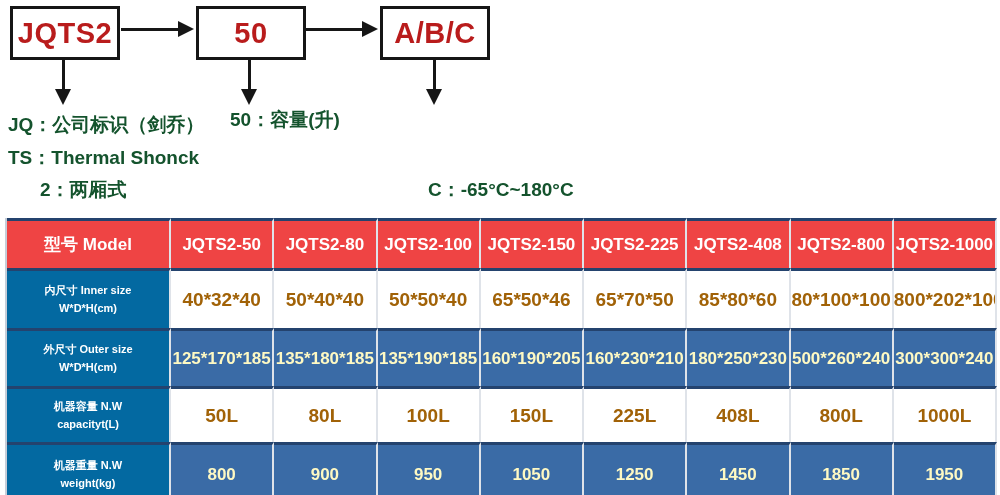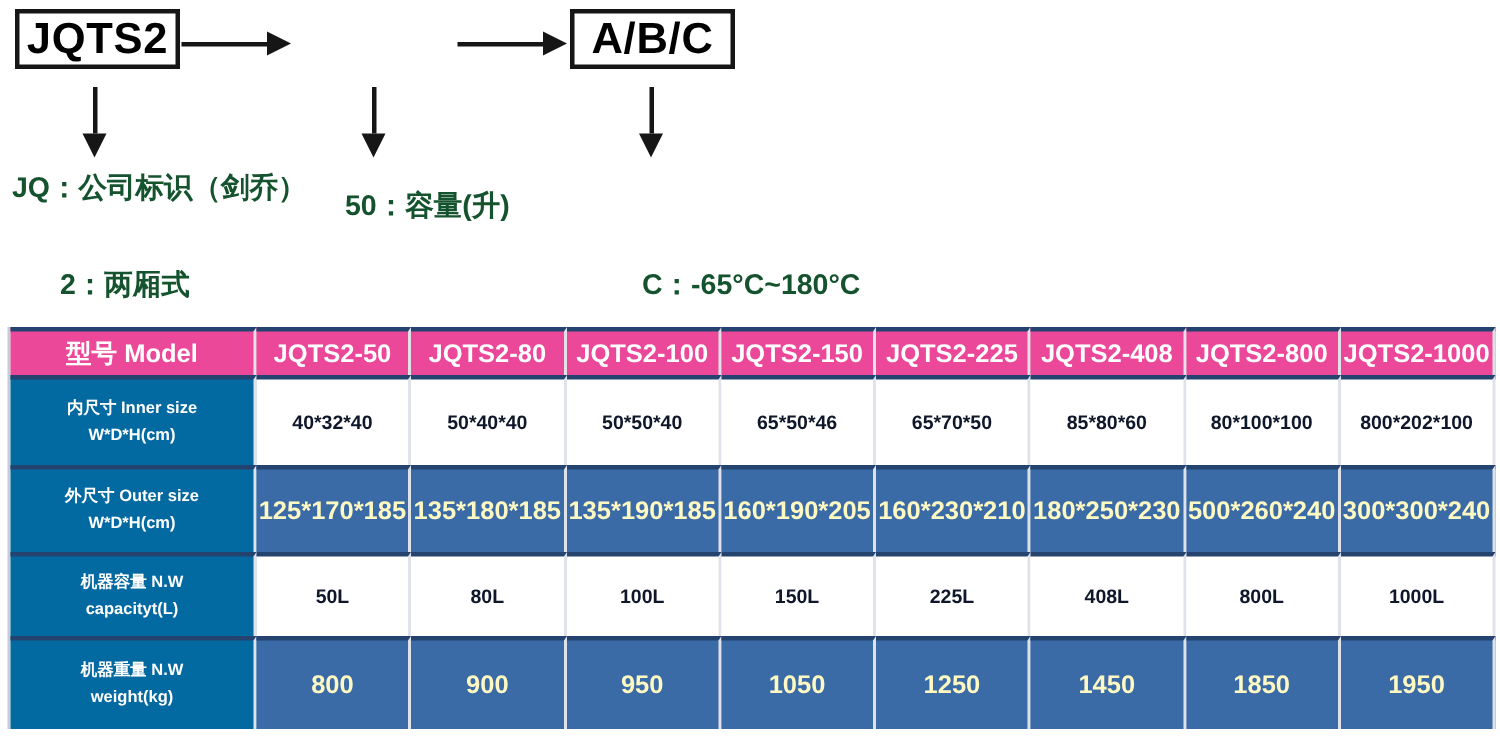--- a/index.html
+++ b/index.html
@@ -1,23 +1,23 @@
 <!DOCTYPE html>
 <html><head>
 <meta charset="utf-8">
 <style>
   * { margin:0; padding:0; box-sizing:border-box; }
   body { background:#ffffff; font-family:"Liberation Sans","DejaVu Sans",sans-serif; }
   .page { position:relative; width:1000px; height:495px; overflow:hidden; background:#ffffff; }
 
   
   .diagram { position:relative; width:1000px; height:218px; background:#ffffff; }
-  .dbox { position:absolute; top:6px; width:110px; height:40px; border:3px solid #161616;
+  .dbox { position:absolute; top:6px; width:110px; height:54px; border:3px solid #161616;
           background:#ffffff; display:flex; align-items:center; justify-content:center;
-          font-weight:bold; font-size:29px; color:#000000; letter-spacing:0.5px; }
+          font-weight:bold; font-size:29px; color:#b91c1c; letter-spacing:0.5px; }
   .box1 { left:10px; }
   .box2 { left:196px; }
   .box3 { left:380px; }
 
   .hline { position:absolute; top:28px; height:3px; background:#161616; }
   .hline.a1 { left:121px; width:57px; }
   .hline.a2 { left:305px; width:57px; }
   .rhead { position:absolute; top:21px; width:0; height:0;
            border-left:16px solid #161616; border-top:8.5px solid transparent; border-bottom:8.5px solid transparent; }
   .rhead.a1 { left:178px; }
@@ -28,64 +28,66 @@
   .vline.d2 { left:248px; }
   .vline.d3 { left:433px; }
   .dhead { position:absolute; top:89px; width:0; height:0;
            border-top:16px solid #161616; border-left:8.5px solid transparent; border-right:8.5px solid transparent; }
   .dhead.d1 { left:55px; }
   .dhead.d2 { left:241px; }
   .dhead.d3 { left:426px; }
 
   .note { position:absolute; font-weight:bold; font-size:19px; color:#14532d; white-space:nowrap; }
   .n-jq  { left:8px;   top:112px; }
-  .n-cap { left:230px; top:124px;text-align:right; }
+  .n-cap { left:230px; top:107px;text-align:right; }
   .n-a   { left:428px; top:112px; }
   .n-ts  { left:8px;   top:145px; }
   .n-b   { left:428px; top:145px; }
   .n-2   { left:8px;   top:177px;margin-left:32px; }
   .n-c   { left:428px; top:177px; }
 
   
   table.spec { margin-left:5px; width:992px; table-layout:fixed; border-collapse:separate; border-spacing:0;
                border-left:2px solid #c6cdd8; }
   table.spec th, table.spec td { border-top:3px solid #24436e; border-right:2px solid #dfe3e9;
                text-align:center; vertical-align:middle; overflow:hidden; }
-  tr.hdr th { height:32px; background:#ec4899; color:#ffffff; font-size:17px; font-weight:bold; }
+  tr.hdr th { height:50px; background:#ef4444; color:#ffffff; font-size:17px; font-weight:bold; }
   td.label-cell { background:#0369a1; color:#ffffff; font-size:11px; font-weight:bold; line-height:1.55; }
-  tr.r-light td.val { background:#ffffff; color:#0f172a; font-size:13px; font-weight:bold; }
+  tr.r-light td.val { background:#ffffff; color:#a16207; font-size:19px; font-weight:bold; }
   tr.r-dark  td.val { background:#3a6ba6; color:#fef9c3; font-size:17px; font-weight:bold; }
   tr.r1 td { height:60px; }
   tr.r2 td { height:58px; }
   tr.r3 td { height:56px; }
   tr.r4 td { height:62px; }
 </style>
 </head>
 <body>
 
 <div class="page">
 
   <div class="diagram">
     <div class="dbox box1">JQTS2</div>
+    <div class="dbox box2">50</div>
     <div class="dbox box3">A/B/C</div>
 
     <div class="hline a1"></div>
     <div class="rhead a1"></div>
     <div class="hline a2"></div>
     <div class="rhead a2"></div>
 
     <div class="vline d1"></div>
     <div class="dhead d1"></div>
     <div class="vline d2"></div>
     <div class="dhead d2"></div>
     <div class="vline d3"></div>
     <div class="dhead d3"></div>
 
     <div class="note n-jq">JQ：公司标识（剑乔）</div>
     <div class="note n-cap">50：容量(升)</div>
+    <div class="note n-ts">TS：Thermal Shonck</div>
     <div class="note n-2">2：两厢式</div>
     <div class="note n-c">C：-65°C~180°C</div>
   </div>
 
   <table class="spec">
     <colgroup>
       <col style="width:164px">
       <col>
         <col>
         <col>

